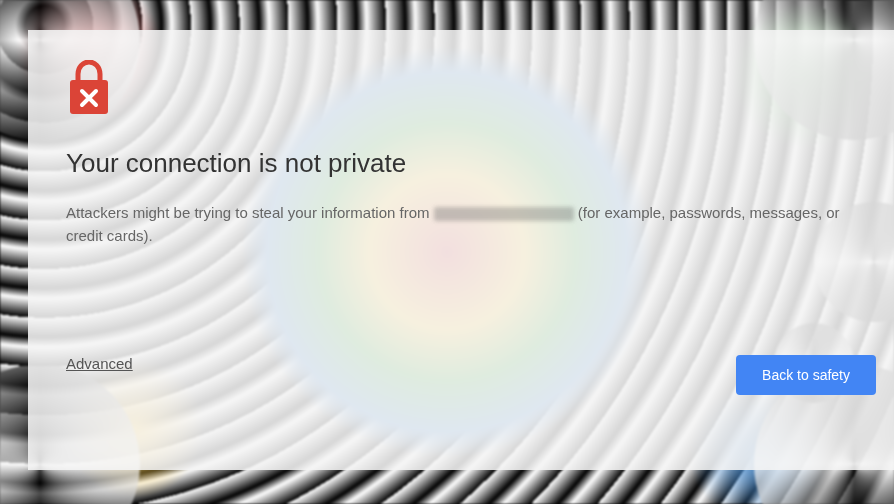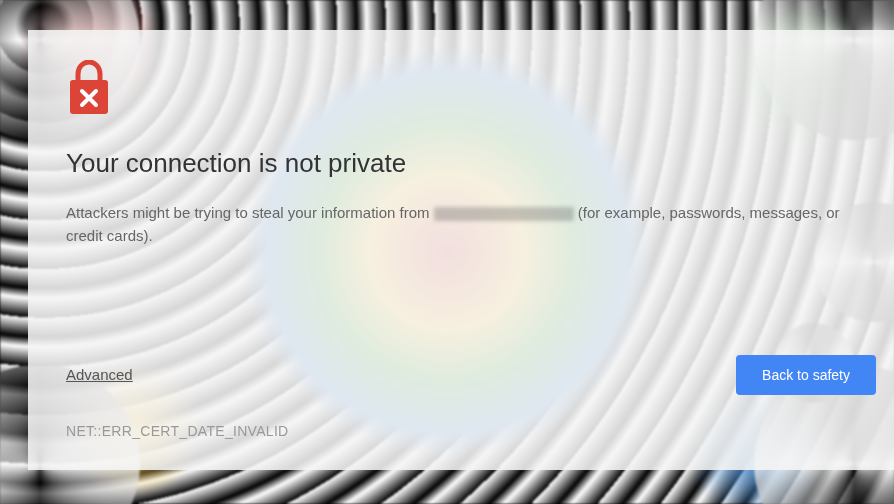--- a/index.html
+++ b/index.html
@@ -90,21 +90,21 @@
       height: 14px;
       background: rgba(100,100,100,0.35);
       vertical-align: middle;
       filter: blur(2px);
       border-radius: 2px;
     }
     
     .actions {
       display: flex;
       justify-content: space-between;
-      align-items: center;
+      align-items: flex-start;
       margin-bottom: 28px;
     }
     
     .advanced-link {
       font-size: 15px;
       color: #555;
       text-decoration: underline;
       cursor: pointer;
       background: none;
       border: none;
@@ -154,15 +154,14 @@
 
   <p class="message">
     <span>Attackers might be trying to steal your information from </span><span class="redacted"></span><span> (for example, passwords, messages, or credit cards).</span>
   </p>
 
   <div class="actions">
     <button class="advanced-link">Advanced</button>
     <button class="safety-button">Back to safety</button>
   </div>
 
-  <div class="error-code">NET::ERR_CERT_DATE_INVALID</div>
 
 </div>
 
 </body></html>

